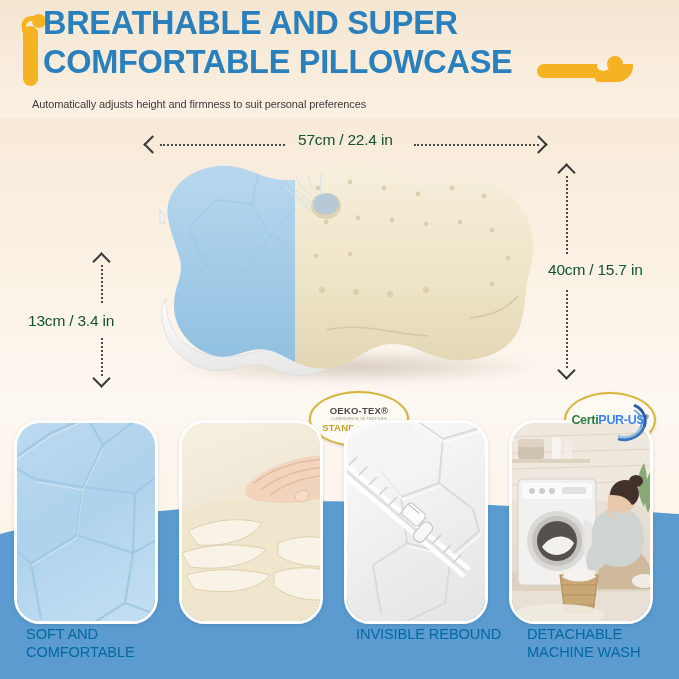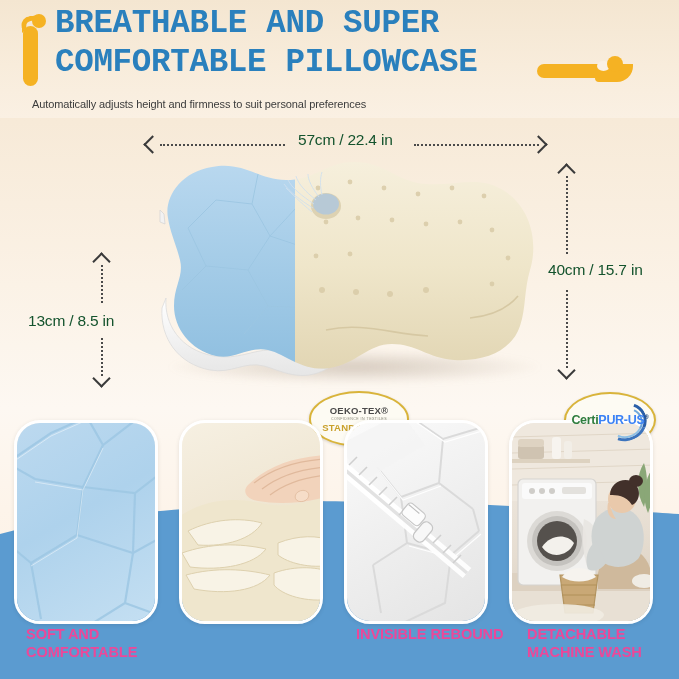--- a/index.html
+++ b/index.html
@@ -8,21 +8,21 @@
     font-family: "Liberation Sans", sans-serif;
     background: linear-gradient(180deg, #f5e7d2 0%, #f7ead8 18%, #fbf2e6 42%, #fdf8f2 60%, #fdf4ea 75%, #fbf0e2 100%);
     position: relative;
   }
 
   
   #header {
     position: absolute; left: 0; top: 0; width: 679px; height: 118px;
     background: linear-gradient(180deg, #f4e6d1 0%, #f8ecdb 55%, #faf0e3 100%);
   }
-  #title-block { position: absolute; left: 55px; top: 4px; width: 530px; font-family: Liberation Mono, monospace; }
+  #title-block { position: absolute; left: 43px; top: 4px; width: 530px; }
   .title-line {
     font-size: 32.5px; font-weight: bold; color: #2a80bd;
     letter-spacing: -0.3px; line-height: 39px; white-space: nowrap;
   }
   #subtitle {
     position: absolute; left: 32px; top: 98px; width: 620px;
     font-size: 11px; color: #3c3c3c; letter-spacing: -0.1px;
     white-space: nowrap;
   }
 
@@ -165,21 +165,21 @@
     border: 3px solid #ffffff;
     box-shadow: 0 1px 4px rgba(0,0,0,.10);
   }
   #panel-0 { left: 14px; }
   #panel-1 { left: 179px; }
   #panel-2 { left: 344px; }
   #panel-3 { left: 509px; }
 
   .caption {
     position: absolute; top: 229px; width: 160px;
-    font-size: 14.6px; font-weight: bold; color: #ec4899;
+    font-size: 14.6px; font-weight: normal; color: #0369a1;
     line-height: 18px; letter-spacing: -.1px;
   }
   #cap-0 { left: 26px; }
   #cap-1 { left: 191px; }
   #cap-2 { left: 356px; }
   #cap-3 { left: 527px; }
 
   
   #p0bg { position:absolute; inset:0; background: linear-gradient(150deg,#bcd9ef 0%,#aed2ec 45%,#c4dff2 100%); }
   
@@ -220,21 +220,21 @@
 <div class="dotline-h" id="w-line-b"></div>
 <div class="chev left" id="w-chev-l"></div>
 <div class="chev right" id="w-chev-r"></div>
 
 <div class="dim-label" id="dim-h-label">40cm / 15.7 in</div>
 <div class="dotline-v" id="h-line-a"></div>
 <div class="dotline-v" id="h-line-b"></div>
 <div class="chev up" id="h-chev-u"></div>
 <div class="chev down" id="h-chev-d"></div>
 
-<div class="dim-label" id="dim-t-label">13cm / 8.5 in</div>
+<div class="dim-label" id="dim-t-label">13cm / 3.4 in</div>
 <div class="dotline-v" id="t-line-a"></div>
 <div class="dotline-v" id="t-line-b"></div>
 <div class="chev up" id="t-chev-u"></div>
 <div class="chev down" id="t-chev-d"></div>
 
 <div id="pillow-wrap">
   <div id="pillow-shadow"></div>
   <svg id="pillow-svg" width="420" height="236" viewBox="0 0 420 236">
     <defs>
       <linearGradient id="gBlue" x1="0" y1="0" x2="0" y2="1">

